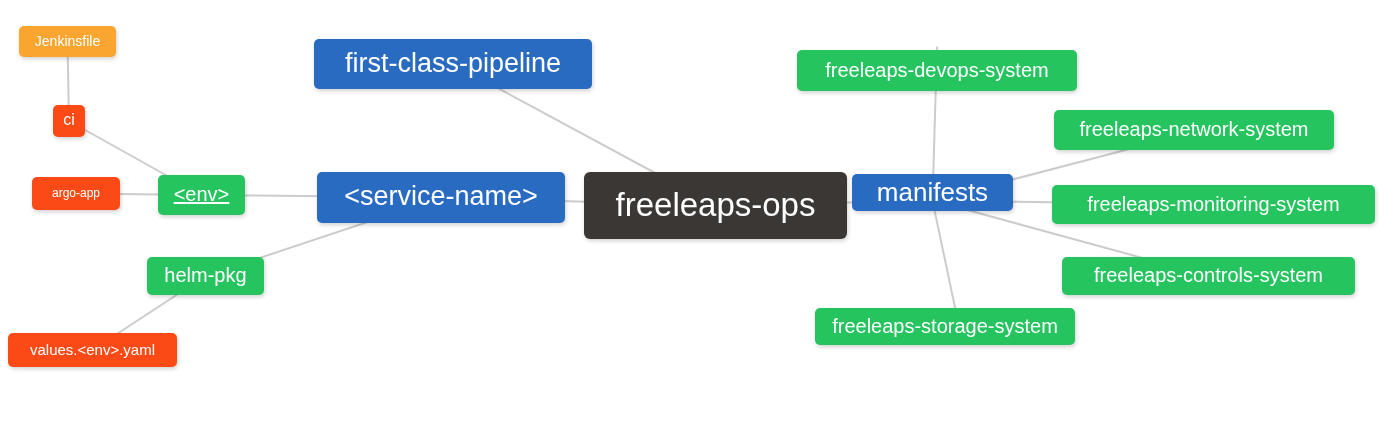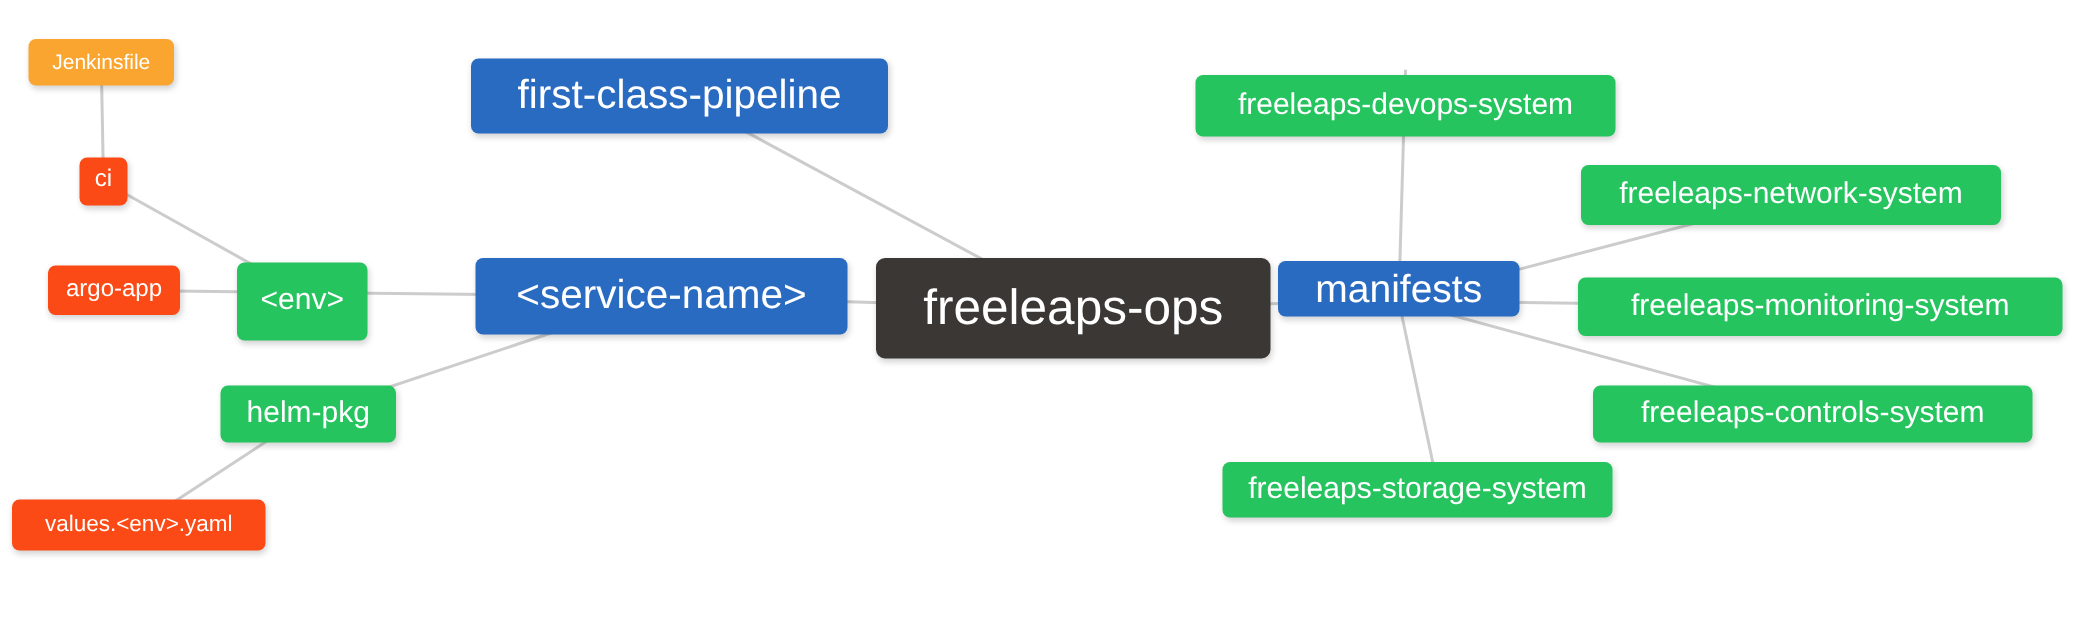--- a/index.html
+++ b/index.html
@@ -59,22 +59,22 @@
       <line x1="715.5" y1="205.5" x2="932.5" y2="200.5" stroke="#cccccc" stroke-width="2"></line>
       <line x1="932.5" y1="200.5" x2="937" y2="46.5" stroke="#cccccc" stroke-width="2"></line>
       <line x1="932.5" y1="200.5" x2="1202" y2="130" stroke="#cccccc" stroke-width="2"></line>
       <line x1="932.5" y1="200.5" x2="1213.5" y2="204.5" stroke="#cccccc" stroke-width="2"></line>
       <line x1="932.5" y1="200.5" x2="1208.5" y2="276" stroke="#cccccc" stroke-width="2"></line>
       <line x1="932.5" y1="200.5" x2="959" y2="326.5" stroke="#cccccc" stroke-width="2"></line>
     </svg>
   <div id="node-layer">
       <div class="mm-node" style="left: 19px; top: 26px; width: 97px; height: 31px; font-size: 14px; background: rgb(249, 165, 47); color: rgb(255, 255, 255);">Jenkinsfile</div>
       <div class="mm-node" style="left: 53px; top: 105px; width: 32px; height: 32px; font-size: 16px; background: rgb(251, 74, 21); color: rgb(255, 255, 255);">ci</div>
-      <div class="mm-node" style="left: 32px; top: 177px; width: 88px; height: 33px; font-size: 16px; background: rgb(251, 74, 21); color: rgb(255, 255, 255);">argo-app</div>
-      <div class="mm-node" style="left: 158px; top: 175px; width: 87px; height: 52px; font-size: 20px; background: rgb(37, 196, 95); color: rgb(255, 255, 255);">&lt;env&gt;</div>
+      <div class="mm-node" style="left: 32px; top: 177px; width: 88px; height: 33px; font-size: 12px; background: rgb(251, 74, 21); color: rgb(255, 255, 255);">argo-app</div>
+      <div class="mm-node" style="left: 158px; top: 175px; width: 87px; height: 40px; font-size: 20px; background: rgb(37, 196, 95); color: rgb(255, 255, 255); text-decoration: underline;">&lt;env&gt;</div>
       <div class="mm-node" style="left: 147px; top: 257px; width: 117px; height: 38px; font-size: 20px; background: rgb(37, 196, 95); color: rgb(255, 255, 255);">helm-pkg</div>
       <div class="mm-node" style="left: 8px; top: 333px; width: 169px; height: 34px; font-size: 15px; background: rgb(251, 74, 21); color: rgb(255, 255, 255);">values.&lt;env&gt;.yaml</div>
       <div class="mm-node" style="left: 314px; top: 39px; width: 278px; height: 50px; font-size: 27px; background: rgb(42, 107, 194); color: rgb(255, 255, 255);">first-class-pipeline</div>
       <div class="mm-node" style="left: 317px; top: 172px; width: 248px; height: 51px; font-size: 27px; background: rgb(42, 107, 194); color: rgb(255, 255, 255);">&lt;service-name&gt;</div>
       <div class="mm-node mm-node--root" style="left: 584px; top: 172px; width: 263px; height: 67px; font-size: 33px; background: rgb(59, 55, 53); color: rgb(255, 255, 255);">freeleaps-ops</div>
       <div class="mm-node" style="left: 852px; top: 174px; width: 161px; height: 37px; font-size: 26px; background: rgb(42, 107, 194); color: rgb(255, 255, 255);">manifests</div>
       <div class="mm-node" style="left: 797px; top: 26px; width: 280px; height: 41px; font-size: 20px; background: rgb(37, 196, 95); color: rgb(255, 255, 255); margin-top: 24px;">freeleaps-devops-system</div>
       <div class="mm-node" style="left: 1054px; top: 110px; width: 280px; height: 40px; font-size: 20px; background: rgb(37, 196, 95); color: rgb(255, 255, 255);">freeleaps-network-system</div>
       <div class="mm-node" style="left: 1052px; top: 185px; width: 323px; height: 39px; font-size: 20px; background: rgb(37, 196, 95); color: rgb(255, 255, 255);">freeleaps-monitoring-system</div>
       <div class="mm-node" style="left: 1062px; top: 257px; width: 293px; height: 38px; font-size: 20px; background: rgb(37, 196, 95); color: rgb(255, 255, 255);">freeleaps-controls-system</div>

